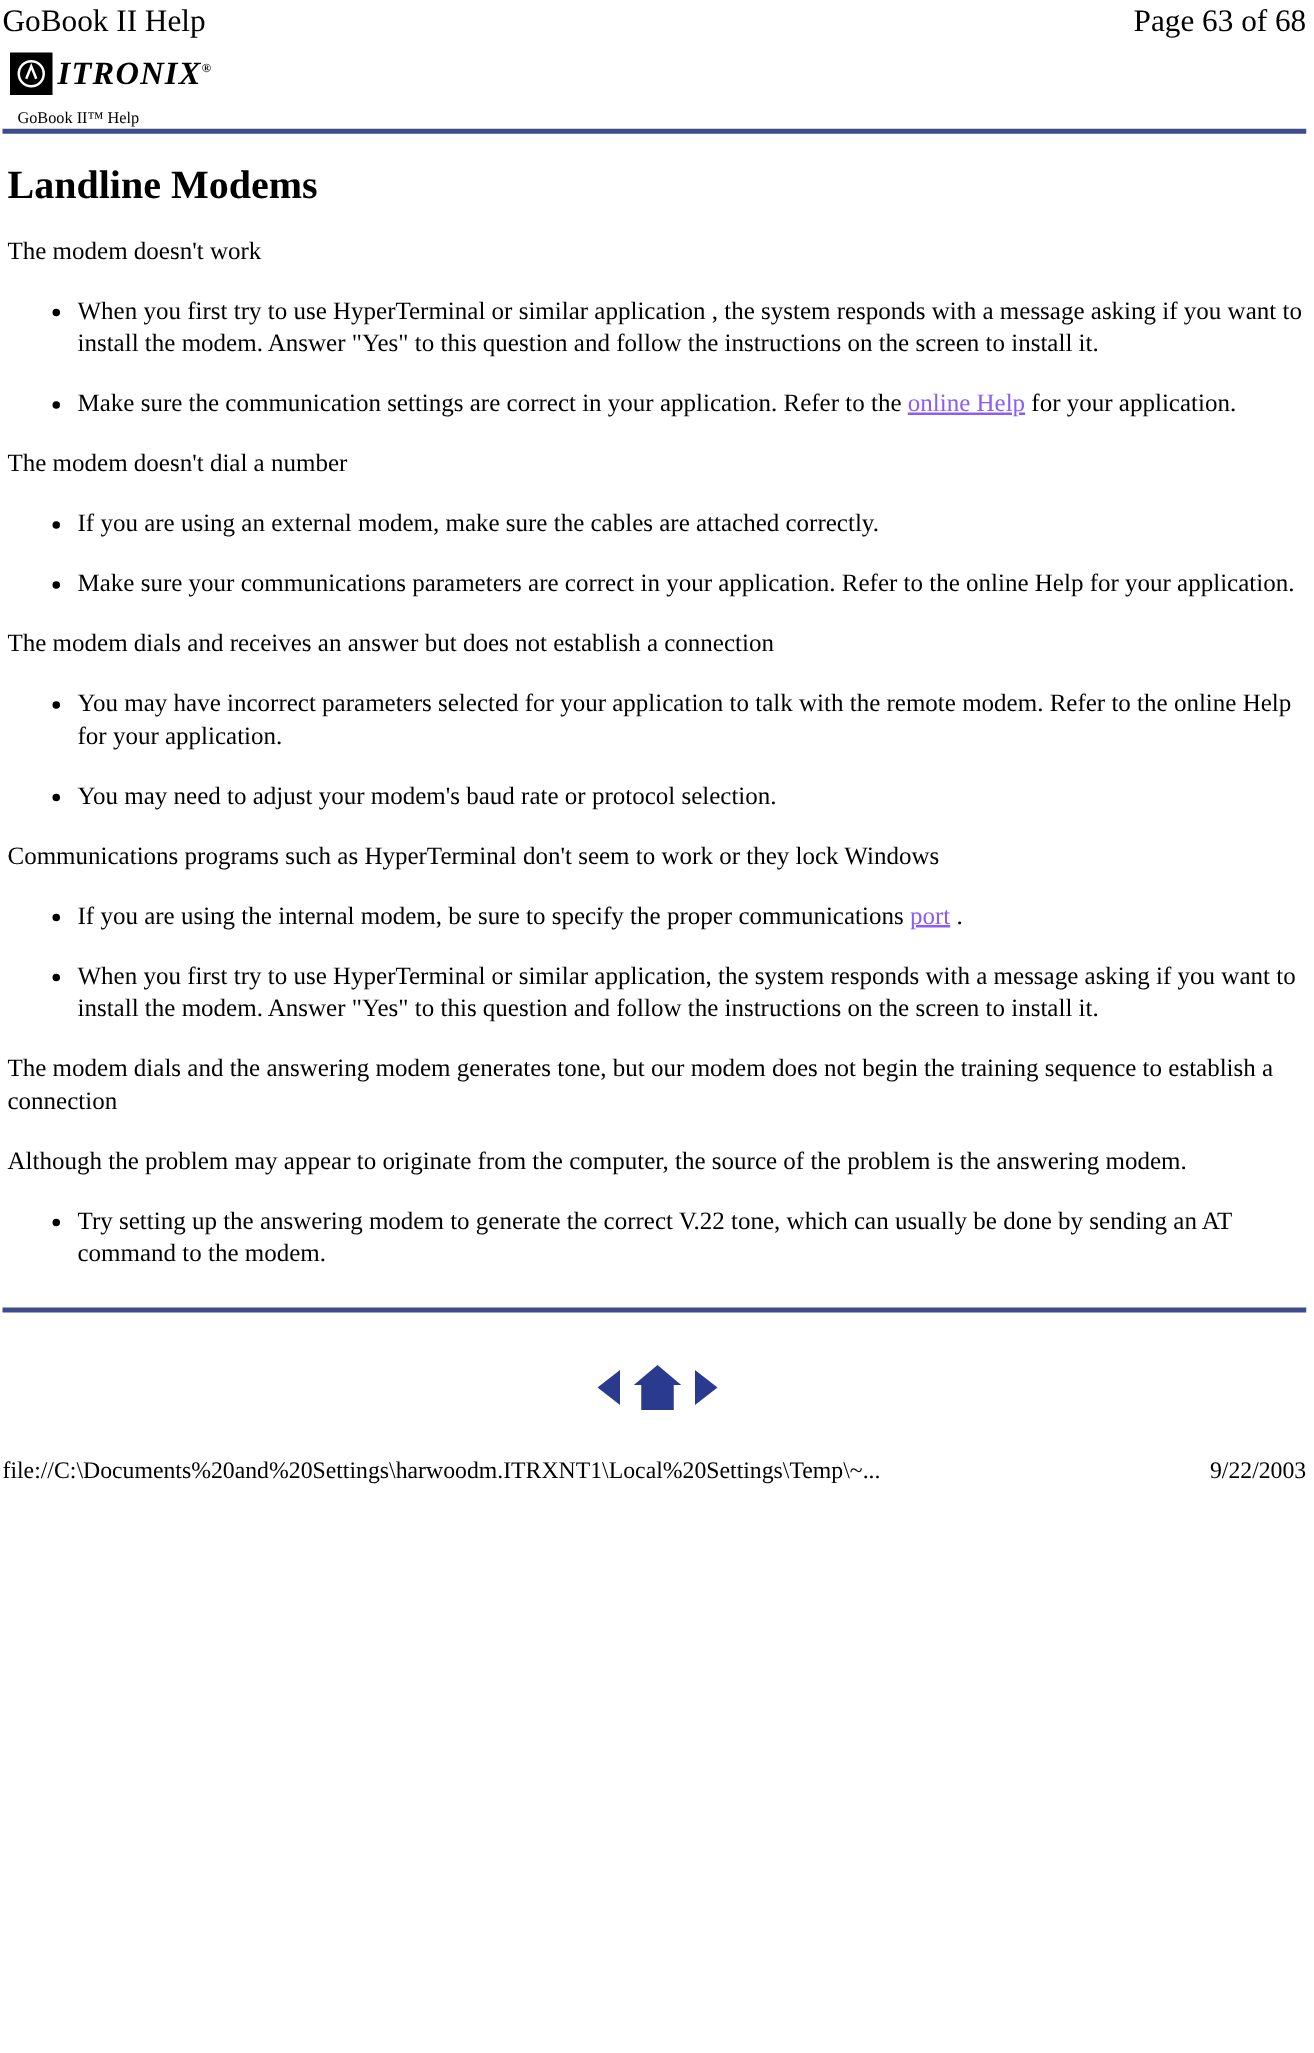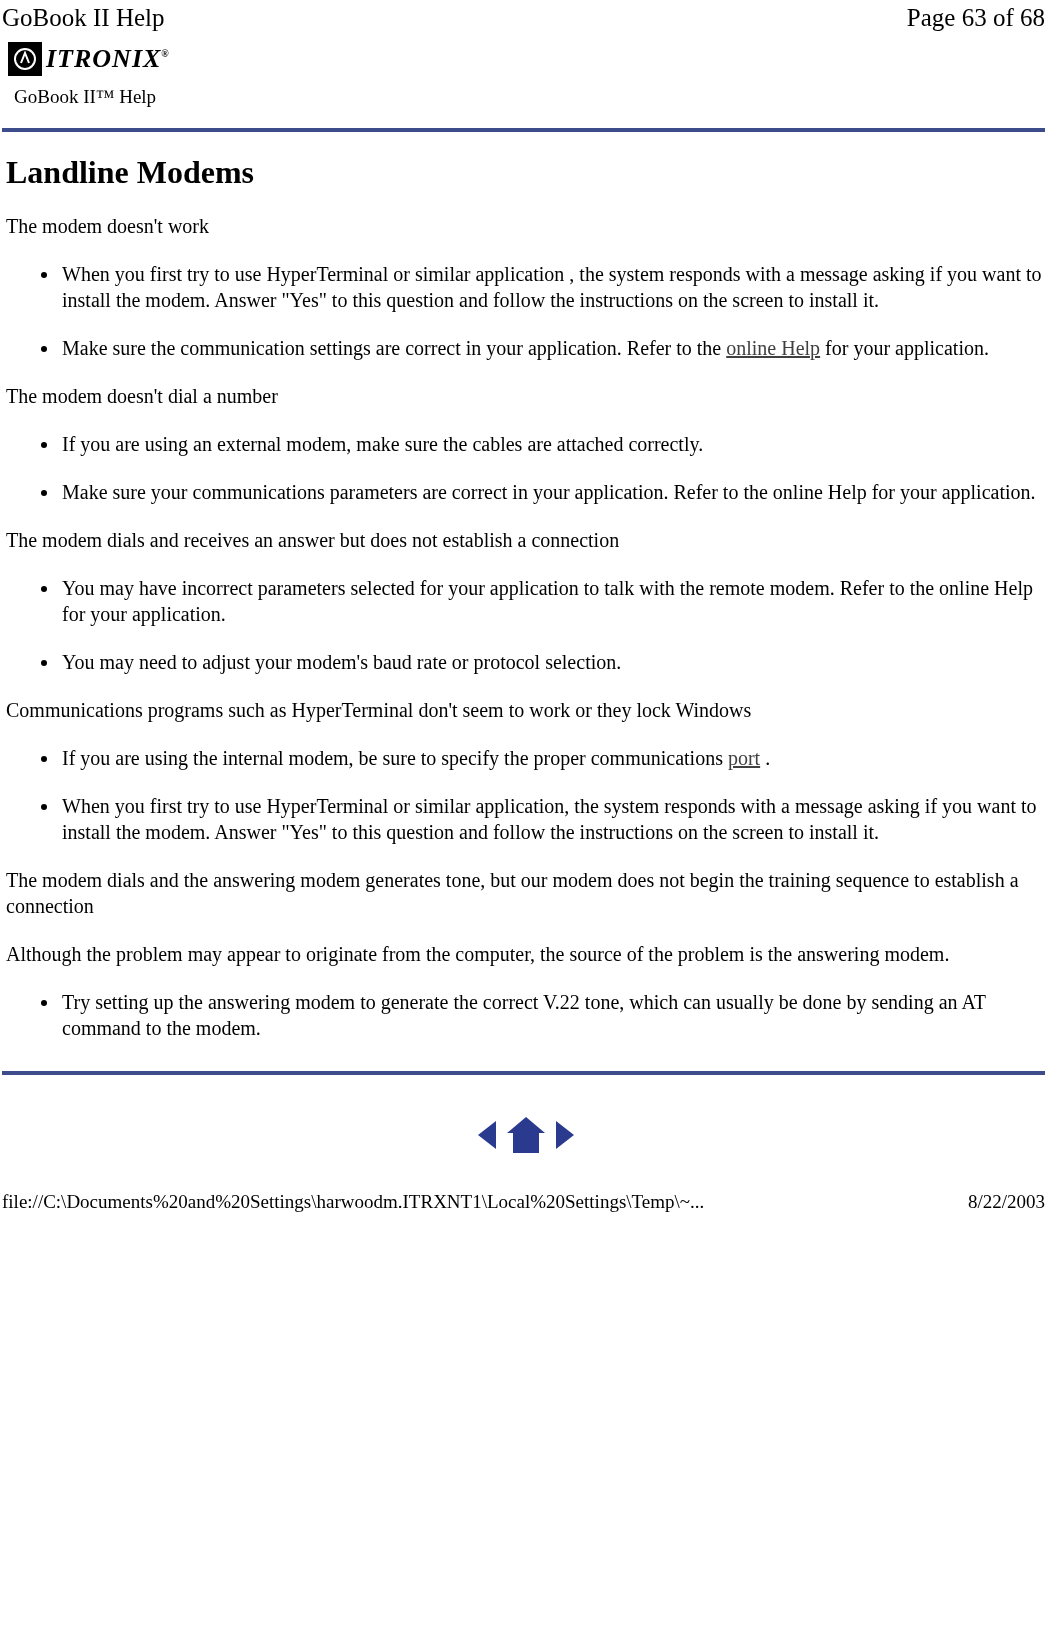--- a/index.html
+++ b/index.html
@@ -46,22 +46,22 @@
       font-weight: 900;
       font-size: 26px;
       font-style: italic;
       letter-spacing: 1px;
     }
     .logo-reg {
       font-size: 10px;
       vertical-align: super;
     }
     .subtitle-row {
-      padding: 8px 6px 20px 14px;
-      font-size: 19px;
+      padding: 8px 6px 1px 14px;
+      font-size: 13px;
     }
     .blue-rule {
       height: 4px;
       background: #3d4c8a;
       margin: 0 6px 0 2px;
     }
     .content {
       padding: 22px 6px 8px 6px;
     }
     h1 {
@@ -80,21 +80,21 @@
     }
     li {
       margin-bottom: 22px;
       line-height: 1.3;
       padding-left: 2px;
     }
     li:last-child {
       margin-bottom: 0;
     }
     a {
-      color: #404040;
+      color: #8b5cf6;
       text-decoration: underline;
     }
     .nav-arrows {
       text-align: center;
       padding: 40px 0 20px 0;
     }
     .nav-arrows svg {
       vertical-align: middle;
     }
     .footer-row {
@@ -185,14 +185,14 @@
   </span>
   <span>
     <svg width="28" height="36" viewBox="0 0 28 36">
         <polygon points="4,4 4,32 22,18" fill="#2a3b8f"></polygon>
       </svg>
   </span>
 </div>
 
 <div class="footer-row">
   <span>file://C:\Documents%20and%20Settings\harwoodm.ITRXNT1\Local%20Settings\Temp\~...</span>
-  <span>8/22/2003</span>
+  <span>9/22/2003</span>
 </div>
 
 </body></html>

